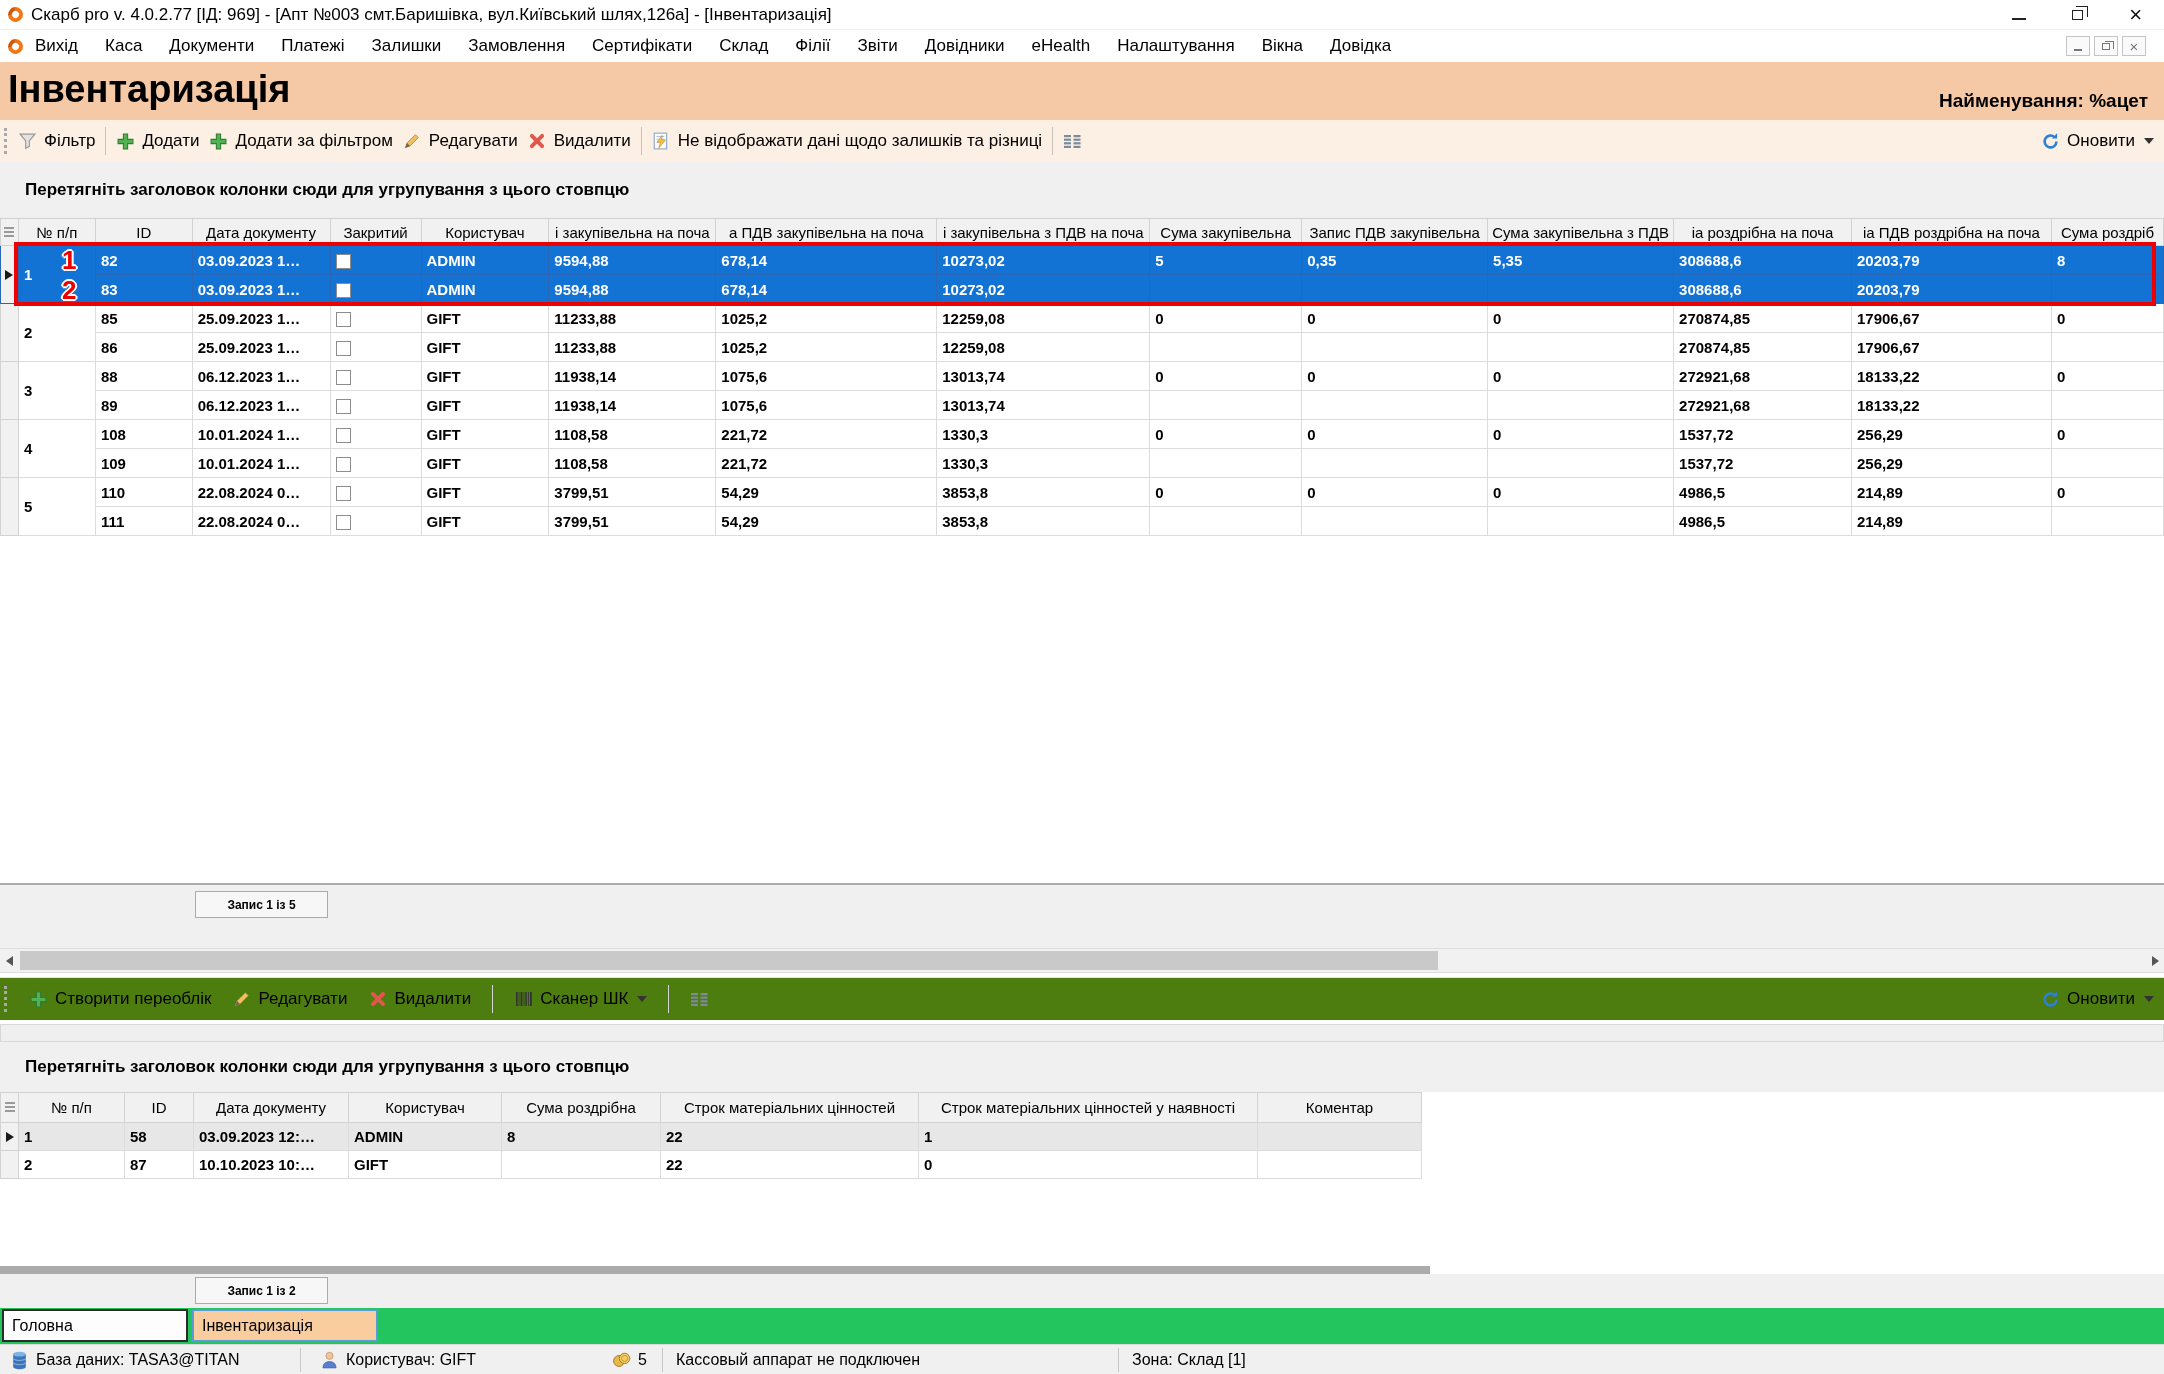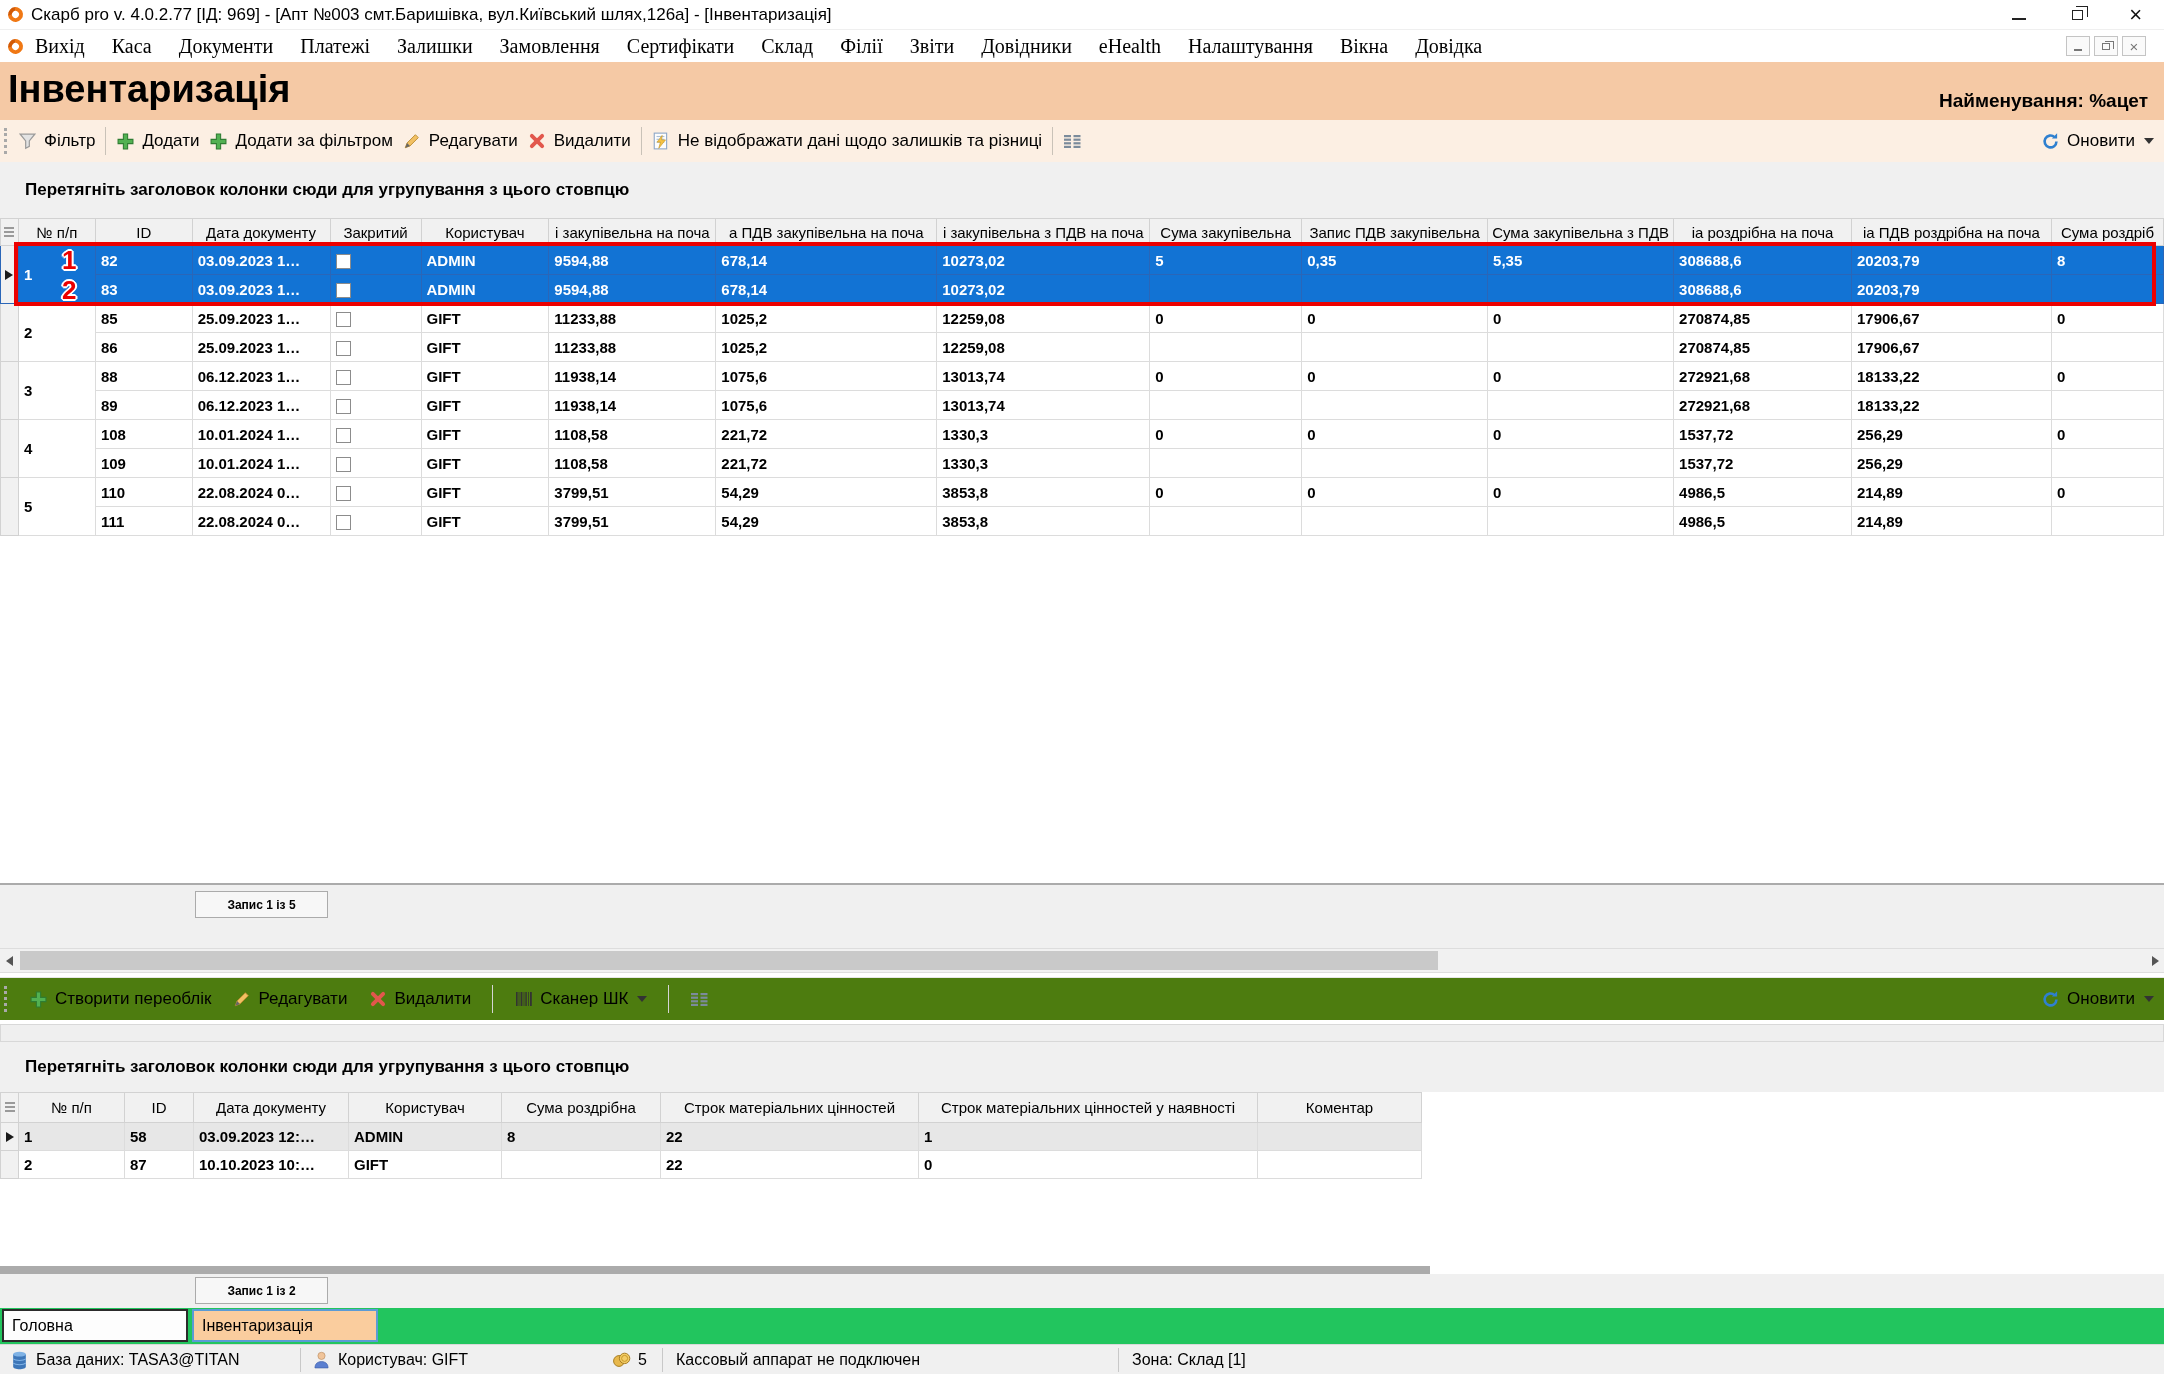--- a/index.html
+++ b/index.html
@@ -25,21 +25,21 @@
   .wincontrols{margin-left:auto;display:flex;align-items:center;gap:46px;padding-right:14px;}
   .wmin{width:14px;height:2px;background:#222;display:inline-block;}
   .wrestore{position:relative;width:11px;height:10px;border:1.5px solid #222;display:inline-block;}
   .wrestore::before{content:"";position:absolute;top:-5px;left:3px;width:11px;height:10px;
     border:1.5px solid #222;border-bottom:none;border-left:none;}
   .wclose{font-size:22px;line-height:22px;color:#111;}
   
   .menubar{position:absolute;top:30px;left:0;width:2164px;height:32px;background:#fff;
     display:flex;align-items:center;padding:0 8px;}
   .menubar .mwrap{display:flex;align-items:center;gap:27px;margin-left:12px;}
-  .mitem{font-size:20px;white-space:nowrap;cursor:default;font-family:Liberation Serif, serif;}
+  .mitem{font-size:17px;white-space:nowrap;cursor:default;}
   .mdicontrols{margin-left:auto;display:flex;align-items:center;padding-right:10px;}
   .mdibtn{width:24px;height:20px;border:1px solid #C4C4C4;background:#FAFAFA;margin-left:4px;
     display:flex;align-items:center;justify-content:center;}
   .mmin{width:8px;height:2px;background:#777;display:inline-block;margin-top:8px;}
   .mrestore{position:relative;width:8px;height:7px;border:1px solid #777;display:inline-block;}
   .mrestore::before{content:"";position:absolute;top:-3px;left:2px;width:8px;height:7px;
     border:1px solid #777;border-bottom:none;border-left:none;}
   .mclose{font-size:15px;line-height:15px;color:#777;}
   
   .peach{position:absolute;top:62px;left:0;width:2164px;height:58px;background:var(--peach-band);}
@@ -628,21 +628,21 @@
       <svg width="17" height="19" viewBox="0 0 16 18">
           <path d="M2 3 v12 c0 1.4 2.7 2.4 6 2.4 s6 -1 6 -2.4 V3" fill="#3D76B8"></path>
           <ellipse cx="8" cy="3" rx="6" ry="2.3" fill="#7FB2E5"></ellipse>
           <path d="M2 7.5 c1.2 1 3.4 1.5 6 1.5 s4.8 -0.5 6 -1.5" fill="none" stroke="#7FB2E5" stroke-width="1"></path>
           <path d="M2 11.5 c1.2 1 3.4 1.5 6 1.5 s4.8 -0.5 6 -1.5" fill="none" stroke="#7FB2E5" stroke-width="1"></path>
         </svg>
     </span>
     <span>База даних: TASA3@TITAN</span>
   </span>
   <span class="sbsep" style="left:300px;"></span>
-  <span class="sbitem" style="left:312px;">
+  <span class="sbitem" style="left:320px;">
     <span class="ic">
       <svg width="17" height="18" viewBox="0 0 16 17">
           <circle cx="8" cy="4.6" r="3.4" fill="#F0C49A" stroke="#B98A5E" stroke-width="0.6"></circle>
           <path d="M1.8 16 c0 -4 2.6 -6 6.2 -6 s6.2 2 6.2 6 z" fill="#5B7FD0" stroke="#3D5FA8" stroke-width="0.6"></path>
         </svg>
     </span>
     <span>Користувач: GIFT</span>
   </span>
   <span class="sbitem" style="left:612px;">
     <span class="ic">

